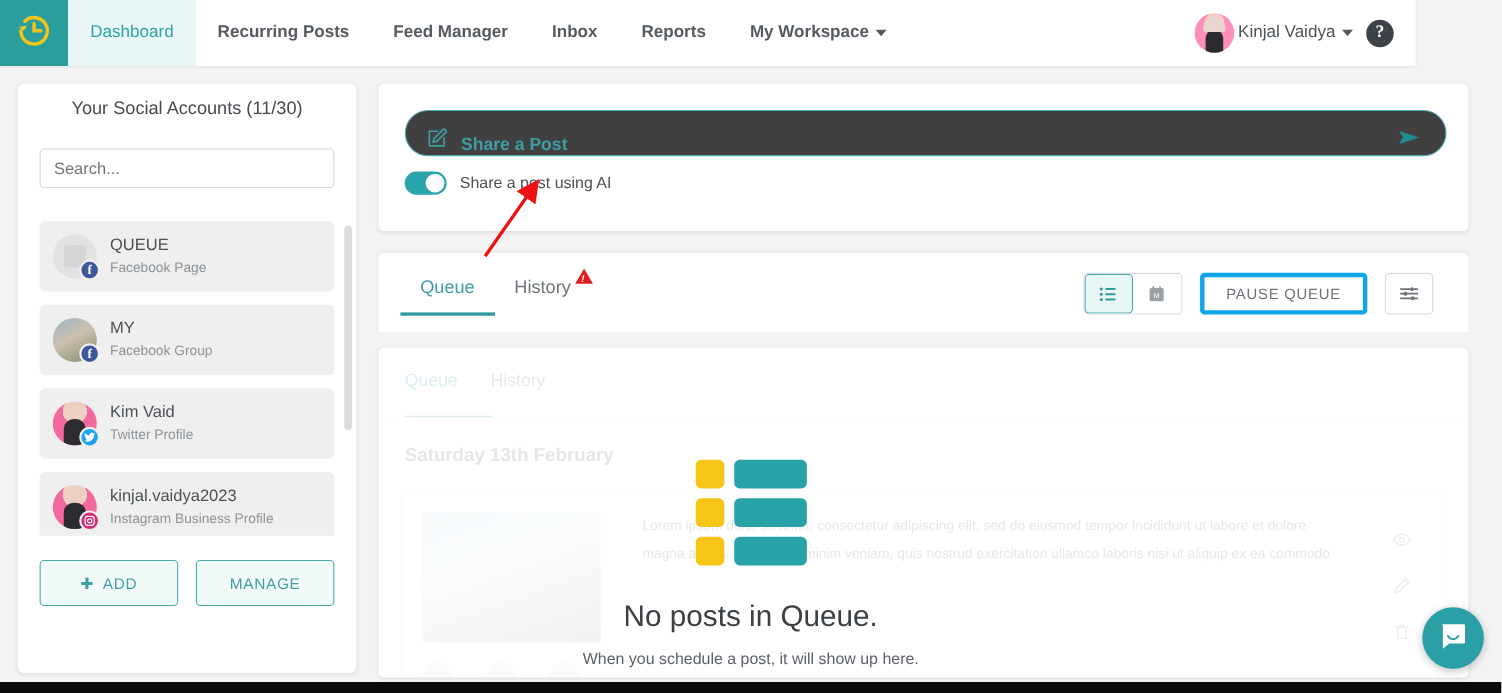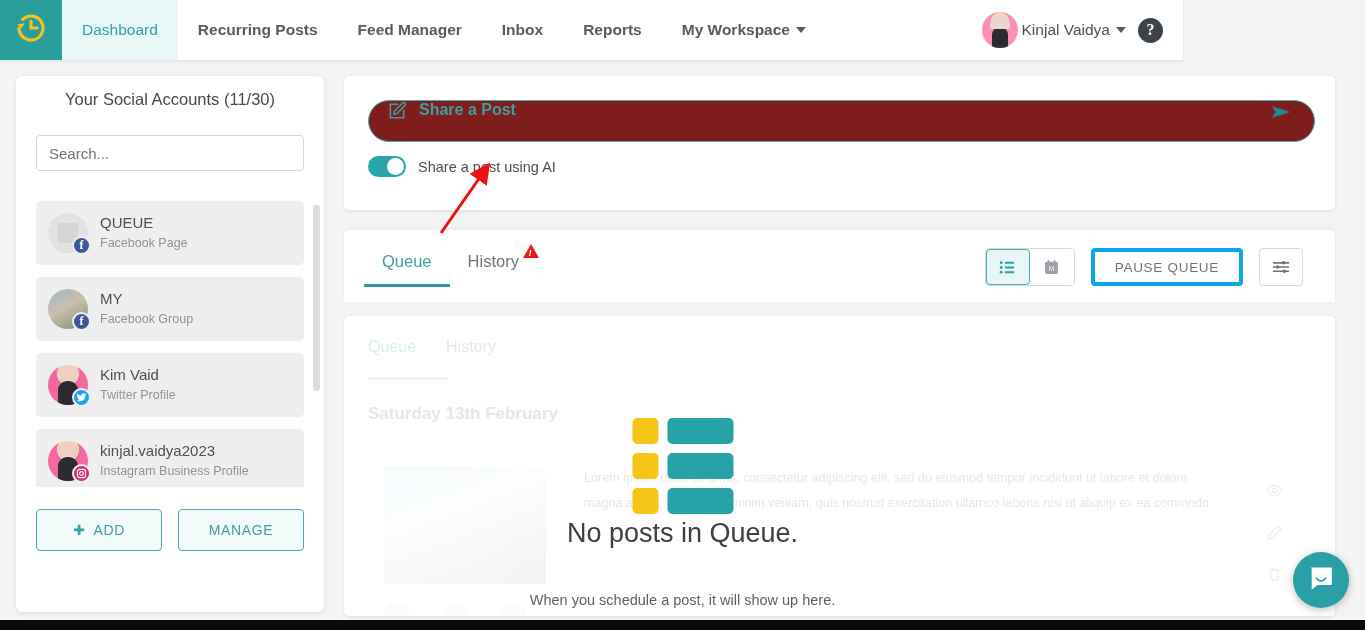--- a/index.html
+++ b/index.html
@@ -6,21 +6,21 @@
   html, body {
     width: 1365px; height: 630px;
     font-family: "Liberation Sans", sans-serif;
     background: #f4f4f4;
     overflow: hidden;
   }
   .app { position: relative; width: 1365px; height: 630px; background:#f4f4f4; }
 
   
   .topnav {
-    position:absolute; top:0; left:0; width:1183px; height:60px;
+    position:absolute; top:0; left:0; width:1287px; height:60px;
     background:#ffffff; display:flex; align-items:stretch;
     box-shadow: 0 1px 3px rgba(0,0,0,.08);
     z-index: 30;
   }
   .logo-box {
     width:62px; height:60px; background:#2a9d9d;
     display:flex; align-items:center; justify-content:center; flex:0 0 62px;
   }
   .nav-items { display:flex; align-items:stretch; }
   .nav-item {
@@ -104,21 +104,21 @@
     font-family:"Liberation Sans",sans-serif;
   }
 
   
   .panel-share {
     position:absolute; left:344px; top:76px; width:991px; height:134px;
     background:#fff; border-radius:5px; box-shadow:0 1px 4px rgba(0,0,0,.09);
   }
   .share-bar {
     margin:24px 20px 0 24px; height:42px; border:1px solid #4aa9ad; border-radius:21px;
-    background:#7f1d1d; display:flex; align-items:flex-start; padding:0 18px; cursor:pointer;
+    background:#404040; display:flex; align-items:flex-end; padding:0 18px; cursor:pointer;
   }
   .share-label { font-size:16px; font-weight:bold; color:#3f9ea3; margin-left:12px; }
   .send-icon { margin-left:auto; color:#1f8c92; font-size:24px; line-height:1; }
   .ai-row { display:flex; align-items:center; gap:12px; margin:14px 0 0 24px; }
   .toggle {
     width:38px; height:21px; border-radius:11px; background:#2aa5ab; position:relative; cursor:pointer;
   }
   .toggle::after{ content:""; position:absolute; right:2px; top:2px; width:17px;height:17px;border-radius:50%;background:#fff; }
   .ai-label { font-size:14.5px; color:#4a5055; }
 
@@ -173,21 +173,21 @@
   .skel-circles { position:absolute; left:40px; top:286px; display:flex; gap:32px; }
   .skel-circ { width:26px;height:26px;border-radius:50%;background:#e4e6e8; }
 
   
   .loader { position:absolute; left:50%; top:418px; transform:translateX(-50%); }
   .loader-row { display:flex; gap:9px; margin-bottom:9px; }
   .brick-y { width:26px; height:26px; border-radius:5px; background:#f5c518; }
   .brick-t { width:66px; height:26px; border-radius:5px; background:#27a3a8; }
 
   .empty-title {
-    position:absolute; left:0; right:0; top:518px; text-align:center;
+    position:absolute; left:0; right:0; top:545px; text-align:center;
     font-size:27px; color:#3b4045; font-weight:normal;
   }
   .empty-sub {
     position:absolute; left:0; right:0; top:592px; text-align:center;
     font-size:14.5px; color:#5b6167;
   }
 
   
   .chat-fab {
     position:absolute; right:16px; bottom:22px; width:56px;height:56px;border-radius:50%;

